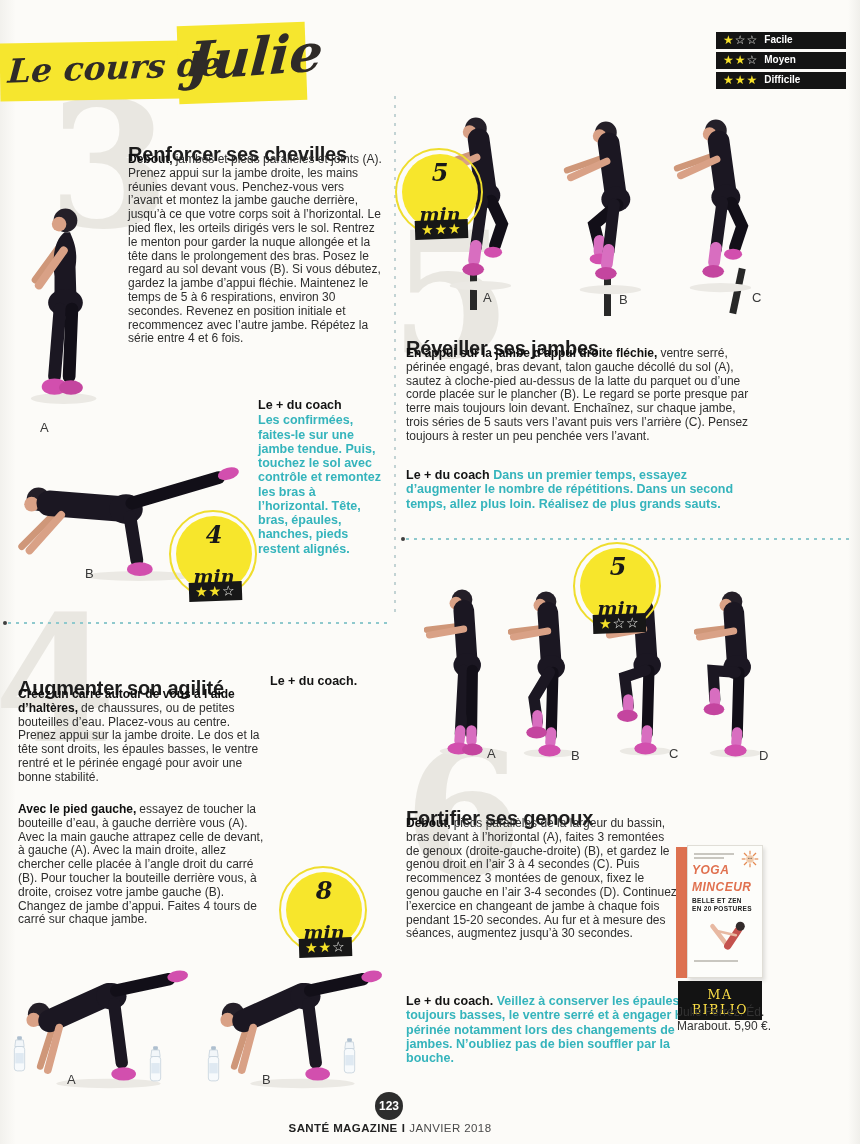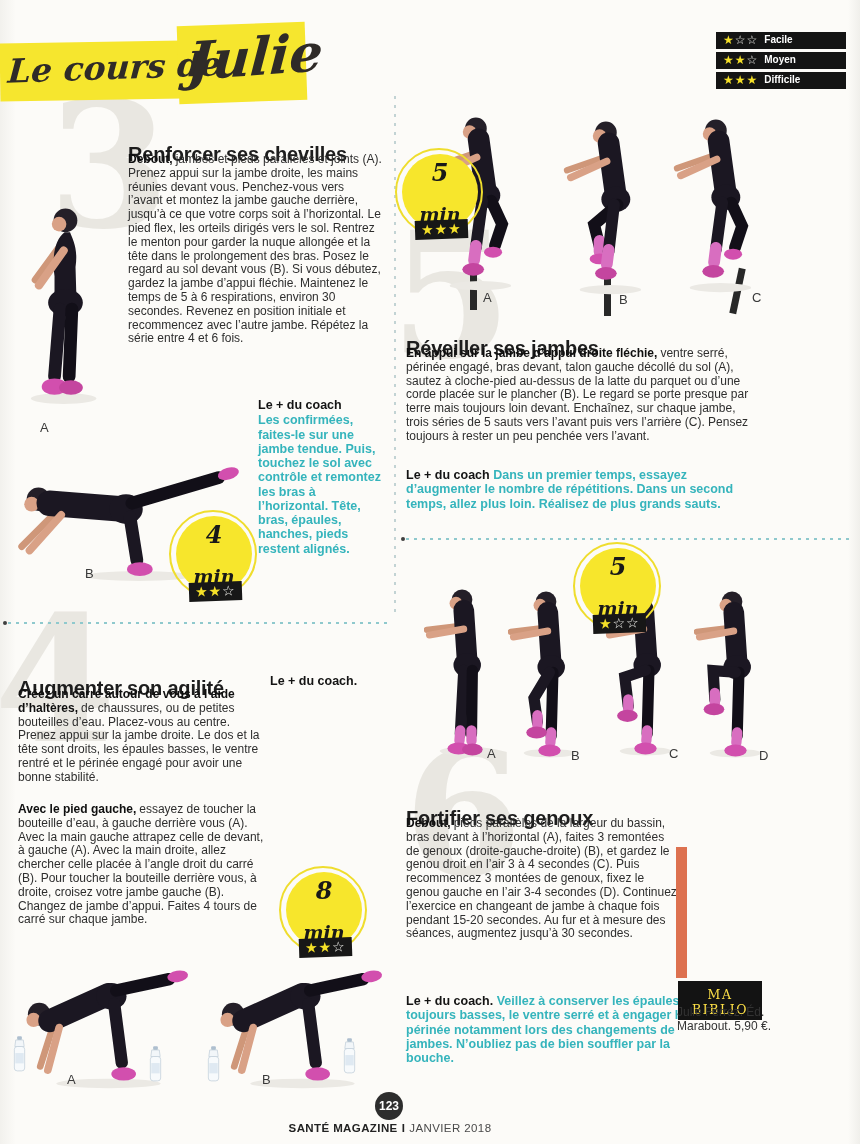--- a/index.html
+++ b/index.html
@@ -394,20 +394,37 @@
 
     <div class="coach" style="left:406px;top:994px;width:282px;">
       <b class="ct">Le + du coach.</b>
       <span class="cx">Veillez à conserver les épaules toujours basses, le ventre serré et à engager le périnée notamment lors des changements de jambes. N’oubliez pas de bien souffler par la bouche.</span>
     </div>
   </section>
 
   <aside>
     <div class="book" style="left:676px;top:845px;">
       <div class="book-spine"></div>
+      <div class="book-cover">
+        <div class="tl" style="width:40px;"></div>
+        <div class="tl" style="width:30px;"></div>
+        <svg style="position:absolute;right:3px;top:4px;width:18px;height:18px;">
+            <use href="#burst"></use>
+          </svg>
+        <div class="cover-title">YOGA</div>
+        <div class="cover-title">MINCEUR</div>
+        <div class="cover-sub">
+          <span style="display:block;">BELLE ET ZEN</span>
+          <span style="display:block;">EN 20 POSTURES</span>
+        </div>
+        <svg style="display:block;margin:6px auto 0;width:56px;height:36px;">
+            <use href="#boat-pose"></use>
+          </svg>
+        <div class="tl" style="width:44px;margin-top:5px;"></div>
+      </div>
     </div>
     <div class="biblio-banner" style="left:678px;top:981px;">MA BIBLIO</div>
     <div class="biblio-ref" style="left:677px;top:1006px;">
       <span>Julie Ferrez. Éd. Marabout. 5,90 €.</span>
     </div>
   </aside>
 
   <footer>
     <div class="page-circle" style="left:375px;top:1092px;">123</div>
     <div class="footer-line" style="left:270px;top:1122px;">

